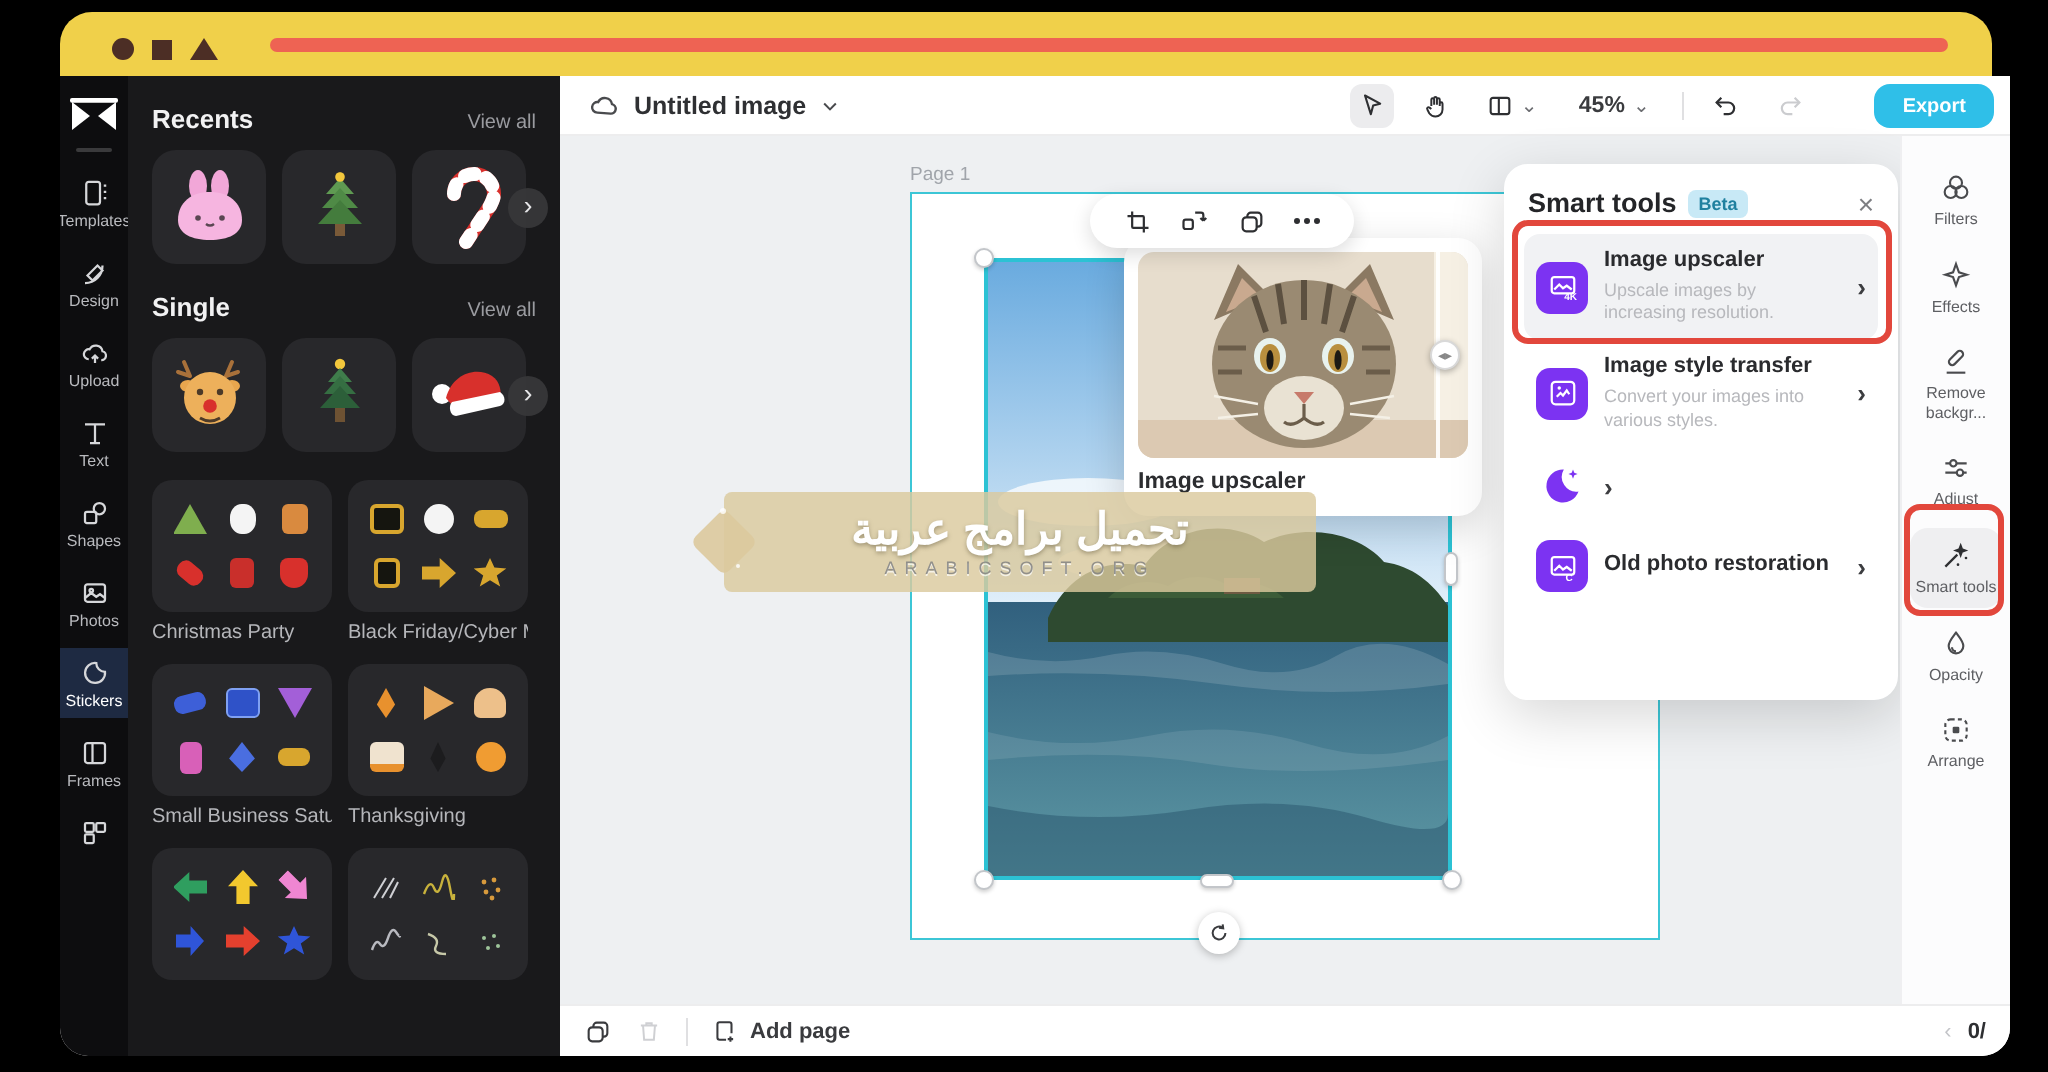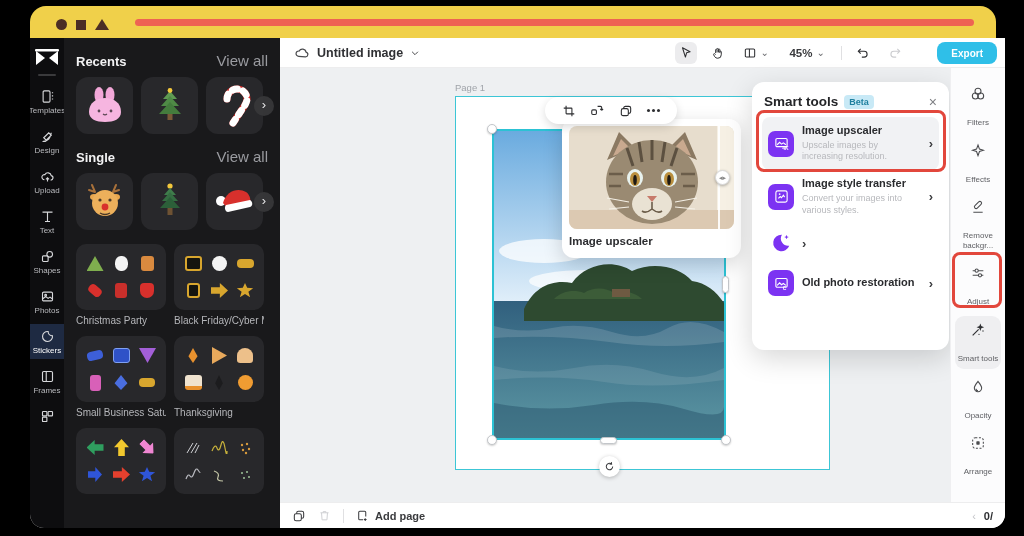--- a/index.html
+++ b/index.html
@@ -28,21 +28,21 @@
   .rail-item{width:64px;padding:5px 0 4px;display:flex;flex-direction:column;align-items:center;gap:2px;color:#c7c8cc;margin-bottom:5px;}
   .rail-item svg{stroke:#d6d7da;}
   .rail-item .lbl{font-size:8px;color:#b9babe;white-space:nowrap;}
   .rail-item.sel{background:#1e2a42;border-radius:9px;}
   .rail-item.sel .lbl{color:#fff;}
 
   
   .panel{left:34px;top:0;width:216px;height:490px;background:#19191b;padding:12px 12px 0;overflow:hidden;}
   .sec-head{display:flex;justify-content:space-between;align-items:baseline;margin:2px 0 8px;}
   .sec-title{color:#f2f2f3;font-size:13px;font-weight:bold;}
-  .view-all{color:#9a9ba0;font-size:15px;}
+  .view-all{color:#9a9ba0;font-size:10px;}
   .tile-row{position:relative;display:flex;gap:8px;margin-bottom:14px;}
   .tile{width:57px;height:57px;background:#28282b;border-radius:12px;display:flex;align-items:center;justify-content:center;}
   .row-chev{position:absolute;right:-6px;top:19px;width:20px;height:20px;border-radius:50%;background:rgba(55,55,58,.92);color:#e6e6e8;font-size:13px;line-height:18px;text-align:center;}
   .packs-grid{display:grid;grid-template-columns:90px 90px;column-gap:8px;row-gap:10px;}
   .pack{display:flex;flex-direction:column;gap:5px;}
   .pack-img{width:90px;height:66px;background:#28282b;border-radius:10px;display:grid;grid-template-columns:repeat(3,1fr);grid-template-rows:repeat(2,1fr);place-items:center;padding:6px;}
   .pack-name{color:#b5b6ba;font-size:10px;white-space:nowrap;overflow:hidden;}
   .mini{width:17px;height:15px;}
   .m-tri{clip-path:polygon(50% 0,100% 100%,0 100%);}
   .m-cir{border-radius:50%;}
@@ -95,21 +95,21 @@
   .sp-texts{flex:1;min-width:0;}
   .sp-item-title{font-size:11px;font-weight:bold;color:#2a2b2e;line-height:1.25;}
   .sp-item-desc{font-size:9px;color:#b7b8bc;line-height:1.3;margin-top:2px;}
   .sp-chev{color:#3c3d40;font-size:13px;font-weight:bold;}
   .sp-icon{width:26px;height:26px;flex:0 0 26px;border-radius:7px;background:#7c33f2;color:#fff;display:flex;align-items:center;justify-content:center;}
   .sp-icon.nobg{background:transparent;}
   .annot{border:3px solid #e2473c;border-radius:8px;pointer-events:none;}
 
   
   .rrail{left:920px;top:30px;width:55px;height:434px;background:#fcfcfd;border-left:1px solid #efeff1;display:flex;flex-direction:column;align-items:center;padding-top:12px;}
-  .rr-item{width:46px;padding:6px 0 5px;display:flex;flex-direction:column;align-items:center;gap:16px;margin-bottom:4px;border-radius:9px;}
+  .rr-item{width:46px;padding:6px 0 5px;display:flex;flex-direction:column;align-items:center;gap:3px;margin-bottom:4px;border-radius:9px;}
   .rr-item .lbl{font-size:8px;color:#5e5f63;text-align:center;line-height:1.2;}
   .rr-item.sel{background:#efeff1;}
 
   
   .bottombar{left:250px;top:464px;width:725px;height:26px;background:#fff;border-top:1px solid #ededee;display:flex;align-items:center;padding:0 12px;gap:37px;}
   .bb-left{display:flex;align-items:center;gap:12px;}
   .addpage{display:flex;align-items:center;gap:6px;font-size:11px;font-weight:bold;color:#3a3b3e;}
   .bb-right{margin-left:auto;display:flex;align-items:center;gap:8px;}
   .pg-ind{font-size:11px;font-weight:bold;color:#2e2f32;}
 
@@ -457,20 +457,27 @@
     <div class="abs handle" style="left:691px;top:397px"></div>
     <div class="abs pillh" style="left:692px;top:238px;width:7px;height:17px"></div>
     <div class="abs pillh" style="left:570px;top:399px;width:17px;height:7px"></div>
     <div class="abs rotate-handle ic">
       <svg width="11" height="11" viewBox="0 0 24 24" fill="none" stroke="#3a3b3e" stroke-width="2.2">
           <path d="M19 12a7 7 0 1 1-3-5.7"></path>
           <path d="M16 2.5 16.6 7 12 6.4"></path>
         </svg>
     </div>
 
+    <div class="abs watermark">
+      <div class="wm-diamond"></div>
+      <span class="wm-dot" style="left:-2px;top:8px;width:3px;height:3px"></span>
+      <span class="wm-dot" style="left:6px;top:36px;width:2px;height:2px"></span>
+      <span class="wm-ar" dir="rtl">تحميل برامج عربية</span>
+      <span class="wm-en">ARABICSOFT.ORG</span>
+    </div>
 
     <div class="abs catcard">
       <div class="catimg">
         <svg width="165" height="103" viewBox="0 0 165 103" preserveAspectRatio="none">
           <rect width="165" height="103" fill="#e7ddcd"></rect>
           <rect x="148" width="17" height="103" fill="#f6f0e4"></rect>
           <rect x="0" y="84" width="165" height="19" fill="#dcc9b2"></rect>
           <path d="M38 34 50 6l16 16zM128 34 116 6l-16 16z" fill="#8b7962"></path>
           <path d="M44 30 52 13l10 10zM122 30 114 13l-10 10z" fill="#c9a98f"></path>
           <ellipse cx="83" cy="56" rx="46" ry="42" fill="#9a8a72"></ellipse>

